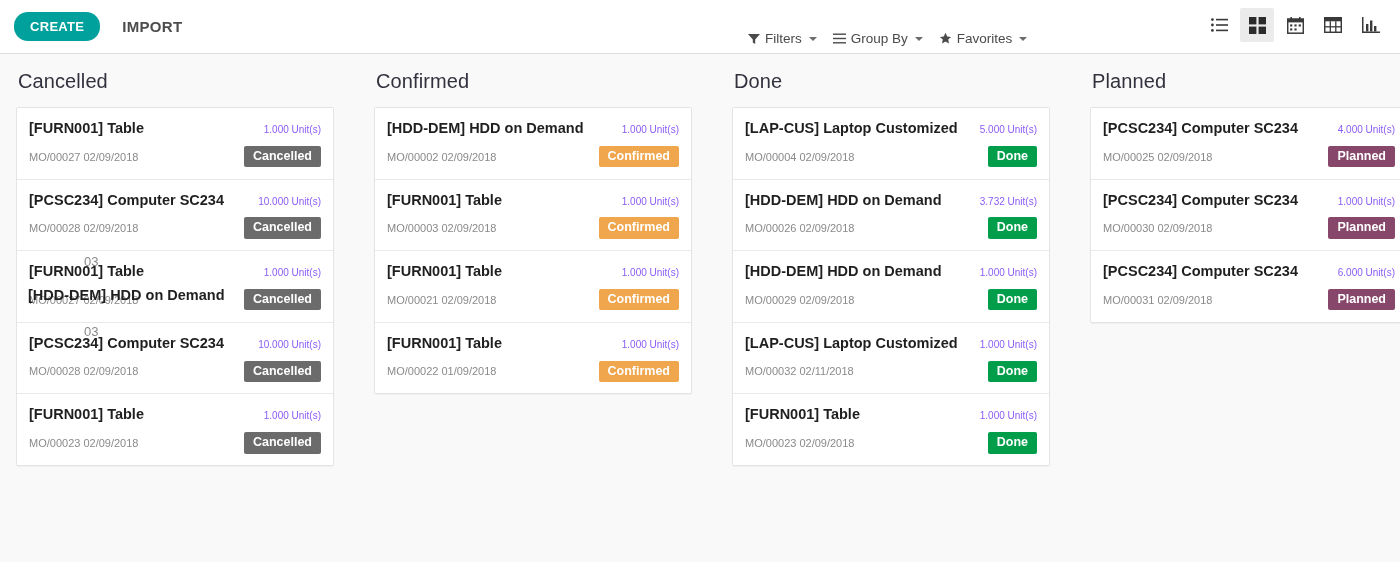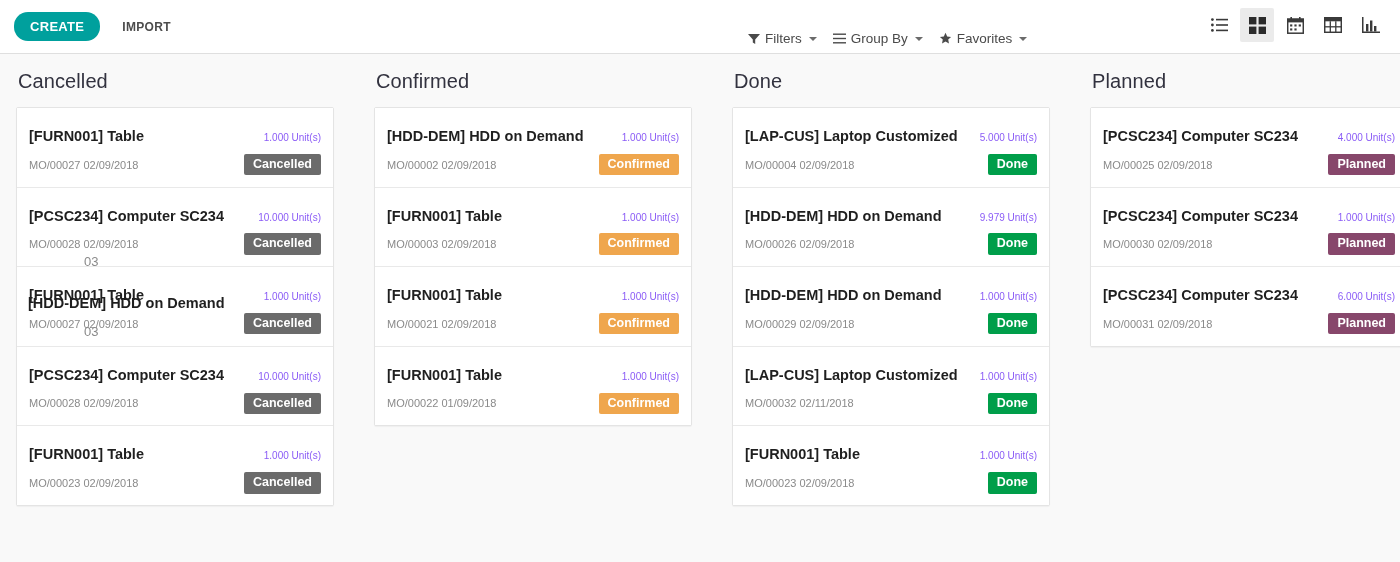--- a/index.html
+++ b/index.html
@@ -34,21 +34,21 @@
     padding: 8px 16px;
     cursor: pointer;
     border-radius: 14px;
     line-height: 1;
     font-family: "Liberation Sans", sans-serif;
   }
   .btn-import {
     background: transparent;
     border: none;
     color: #4c4c4c;
-    font-size: 12px;
+    font-size: 15px;
     font-weight: bold;
     letter-spacing: .3px;
     padding: 8px 14px;
     margin-left: 8px;
     cursor: pointer;
     font-family: "Liberation Sans", sans-serif;
   }
 
   .cp-center {
     position: absolute;
@@ -130,21 +130,20 @@
     cursor: pointer;
     background: #ffffff;
     min-height: 70px;
   }
   .kcard:last-child { border-bottom: none; }
   .kcard-row {
     display: flex;
     justify-content: space-between;
     align-items: baseline;
     gap: 8px;
-    margin-top: 8px;
   }
   .kcard-title {
     font-size: 14.5px;
     font-weight: bold;
     color: #1f1f1f;
     line-height: 1.35;
     white-space: nowrap;
   }
   .kcard-qty {
     font-size: 10px;
@@ -433,21 +432,21 @@
               <span class="kcard-qty">5.000 Unit(s)</span>
             </div>
             <div class="kcard-row2">
               <span class="kcard-ref">MO/00004 02/09/2018</span>
               <span class="badge done">Done</span>
             </div>
           </div>
           <div class="kcard">
             <div class="kcard-row">
               <span class="kcard-title">[HDD-DEM] HDD on Demand</span>
-              <span class="kcard-qty">9.979 Unit(s)</span>
+              <span class="kcard-qty">3.732 Unit(s)</span>
             </div>
             <div class="kcard-row2">
               <span class="kcard-ref">MO/00026 02/09/2018</span>
               <span class="badge done">Done</span>
             </div>
           </div>
           <div class="kcard">
             <div class="kcard-row">
               <span class="kcard-title">[HDD-DEM] HDD on Demand</span>
               <span class="kcard-qty">1.000 Unit(s)</span>

